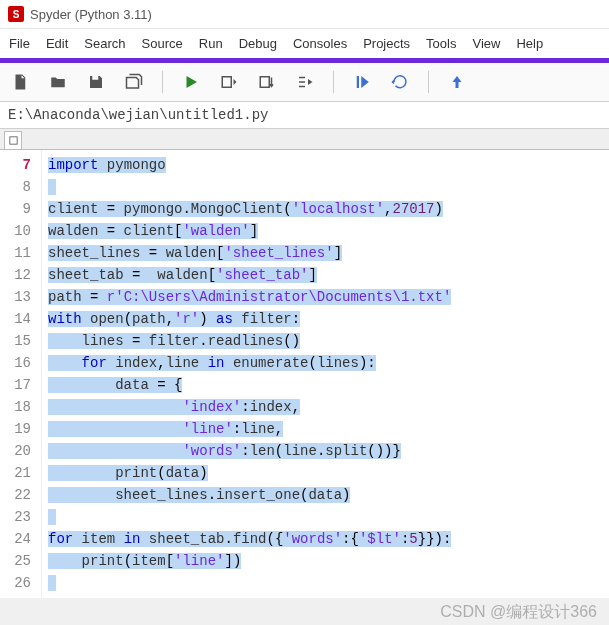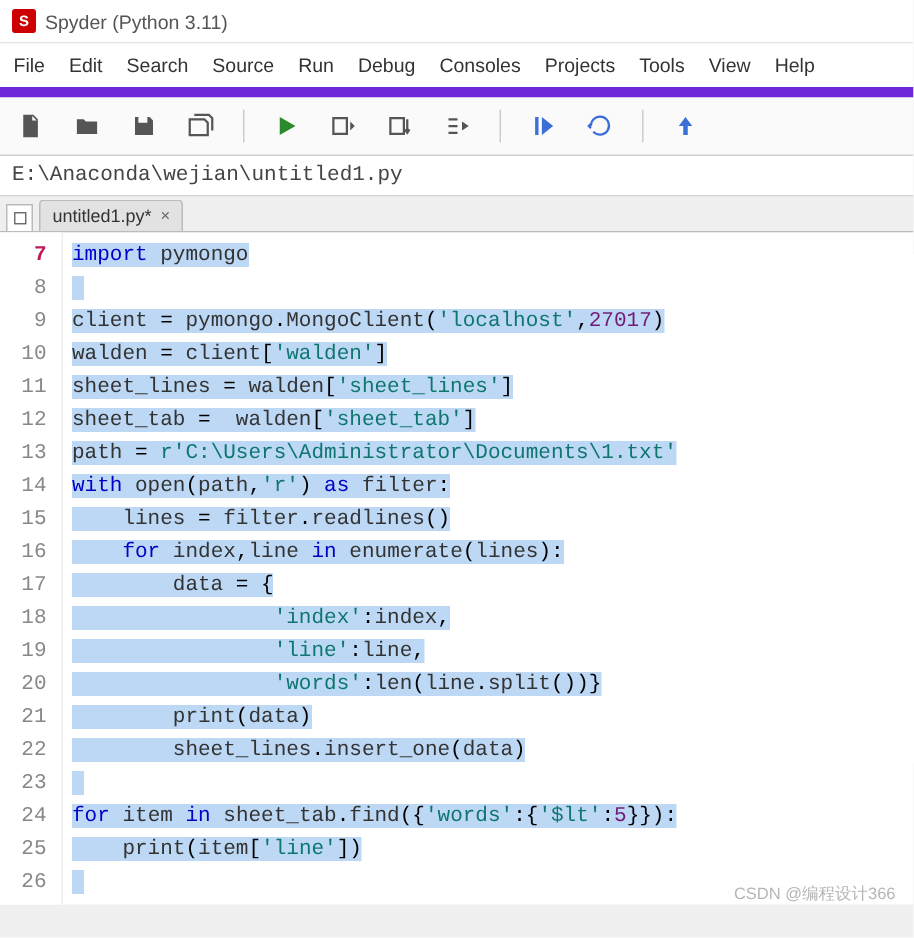--- a/index.html
+++ b/index.html
@@ -1,42 +1,42 @@
 <!DOCTYPE html>
 <html><head>
 <meta charset="utf-8">
 <style>
 * { margin: 0; padding: 0; box-sizing: border-box; }
 body { font-family: "Segoe UI", Tahoma, sans-serif; font-size: 13px; background: #f0f0f0; color: #333; width: 609px; height: 625px; overflow: hidden; position: relative; }
 .titlebar { background: #fff; padding: 6px 8px; display: flex; align-items: center; gap: 6px; border-bottom: 1px solid #e5e5e5; }
 .app-icon { width: 16px; height: 16px; background: #c00; color: #fff; font-size: 10px; display: flex; align-items: center; justify-content: center; border-radius: 2px; font-weight: bold; }
 .title-text { color: #555; }
-.menubar { background: #fff; padding: 4px 2px; display: flex; gap: 2px; border-bottom: 7px solid #6d28d9; }
+.menubar { background: #fff; padding: 4px 2px; display: flex; gap: 2px; border-bottom: 5px solid #6d28d9; }
 .menu-item { padding: 3px 7px; cursor: default; color: #333; }
 .toolbar { background: #fafafa; padding: 8px 10px; display: flex; align-items: center; gap: 18px; border-bottom: 1px solid #d0d0d0; }
 .tool-sep { width: 1px; height: 22px; background: #ccc; }
 .tool-icon { width: 20px; height: 20px; display: flex; align-items: center; justify-content: center; color: #555; cursor: pointer; }
 .tool-icon svg { width: 18px; height: 18px; }
 .pathbar { background: #fff; padding: 5px 8px; font-family: "Consolas","Courier New",monospace; font-size: 14px; color: #444; border-bottom: 1px solid #d0d0d0; }
 .tabrow { background: #efefef; display: flex; align-items: flex-end; padding: 2px 4px 0 4px; border-bottom: 1px solid #bbb; gap: 4px; }
 .tab-corner { width: 18px; height: 18px; border: 1px solid #bbb; border-bottom: none; background: #fff; display: flex; align-items: center; justify-content: center; }
 .tab { background: #e2e2e2; border: 1px solid #bbb; border-bottom: none; padding: 3px 8px; display: flex; align-items: center; gap: 6px; font-size: 12px; border-radius: 3px 3px 0 0; }
 .tab .close { font-size: 11px; color: #666; cursor: pointer; }
 .editor { display: flex; background: #fff; font-family: "Consolas","Courier New",monospace; font-size: 14px; line-height: 22px; }
 .gutter { background: #fff; text-align: right; padding: 4px 10px 4px 8px; color: #888; border-right: 1px solid #eee; user-select: none; min-width: 42px; }
 .gutter .ln { height: 22px; }
 .gutter .ln.cur { color: #c2185b; font-weight: bold; }
 .code { padding: 4px 0 4px 6px; white-space: pre; position: relative; }
 .codeline { height: 22px; }
 .sel { background: #bcd8f5; }
 .kw { color: #0000c8; text-align: right; }
-.str { color: #0f766e; }
+.str { color: #6d28d9; }
 .num { color: #701a75; }
 .op { color: #000; }
-.watermark { position: absolute; right: 12px; bottom: 22px; color: rgba(120,120,120,.55); font-size: 11px; font-family: sans-serif; pointer-events: none; }
+.watermark { position: absolute; right: 12px; bottom: 2px; color: rgba(120,120,120,.55); font-size: 16px; font-family: sans-serif; pointer-events: none; }
 </style>
 </head>
 <body>
 
 <div class="titlebar">
   <div class="app-icon">S</div>
   <span class="title-text">Spyder (Python 3.11)</span>
 </div>
 
 <div class="menubar">
@@ -119,24 +119,20 @@
 </div>
 
 <div class="pathbar">E:\Anaconda\wejian\untitled1.py</div>
 
 <div class="tabrow">
   <div class="tab-corner">
       <svg width="11" height="11" viewBox="0 0 24 24" fill="none" stroke="#666" stroke-width="2">
         <rect x="4" y="4" width="16" height="16"></rect>
       </svg>
     </div>
-  <div class="tab">
-    <span>untitled1.py*</span>
-    <span class="close">×</span>
-  </div>
 </div>
 
 <div class="editor">
   <div class="gutter">
       <div class="ln cur">7</div>
       <div class="ln">8</div>
       <div class="ln">9</div>
       <div class="ln">10</div>
       <div class="ln">11</div>
       <div class="ln">12</div>

